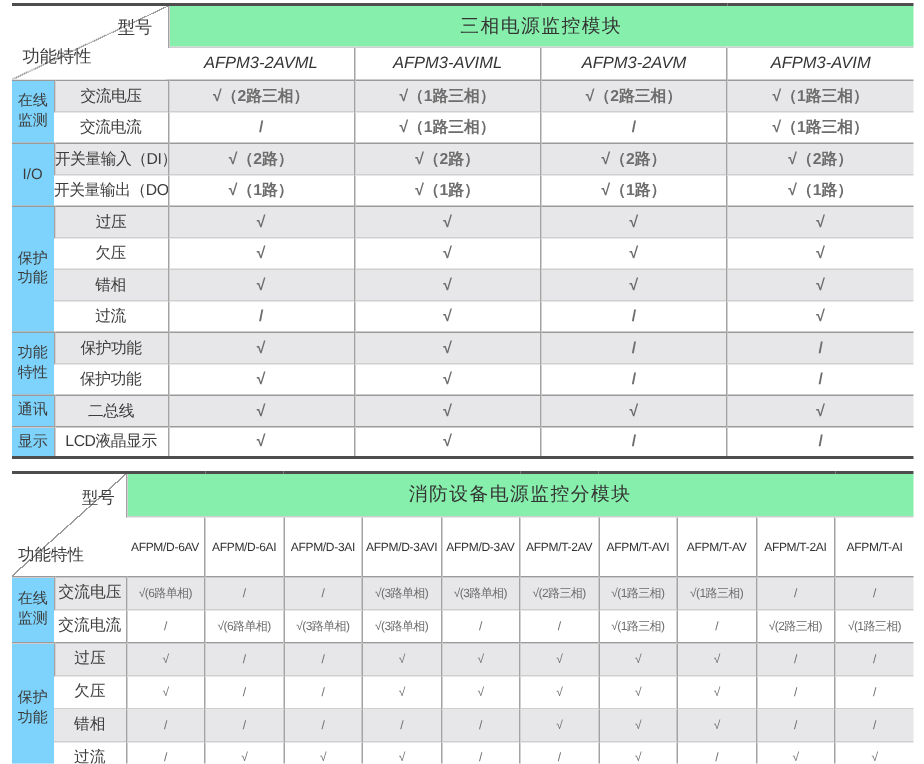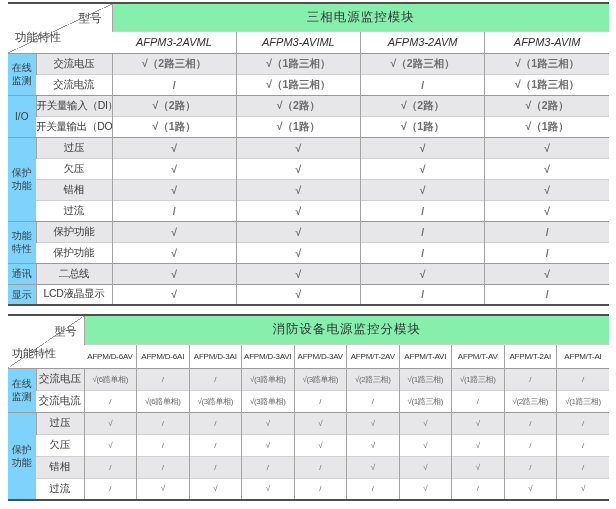--- a/index.html
+++ b/index.html
@@ -16,21 +16,21 @@
   }
   .spec td{
     border-left:1px solid #a3a3a3;
     border-top:1px solid #cfcfcf;
     text-align:center;vertical-align:middle;
     padding:0;overflow:hidden;white-space:nowrap;
   }
   .spec td:first-child{border-left:none;}
   
   .t1 tr.hdr1{height:28px;} .t1 tr.hdr2{height:22px;font-style:italic;}
-  .t2 tr.hdr1{height:29px;} .t2 tr.hdr2{height:24px;margin-top:23px;}
+  .t2 tr.hdr1{height:29px;} .t2 tr.hdr2{height:40px;margin-top:23px;}
   .spec tr.hdr1 td{border-top:none;font-family:Liberation Serif, serif;}
   td.band{background:#86efac;font-size:12.5px;letter-spacing:1px;color:#333;margin-top:32px;}
   .t1 td.mod{font-size:11px;color:#333;}
   .t2 td.mod{font-size:8px;letter-spacing:-0.2px;color:#333;}
   
   td.diag{
     position:relative;background-color:#fff;
     background-image:linear-gradient(to bottom right,
       transparent 49.55%, #9a9a9a 49.55%, #9a9a9a 50.45%, transparent 50.45%);
   }

